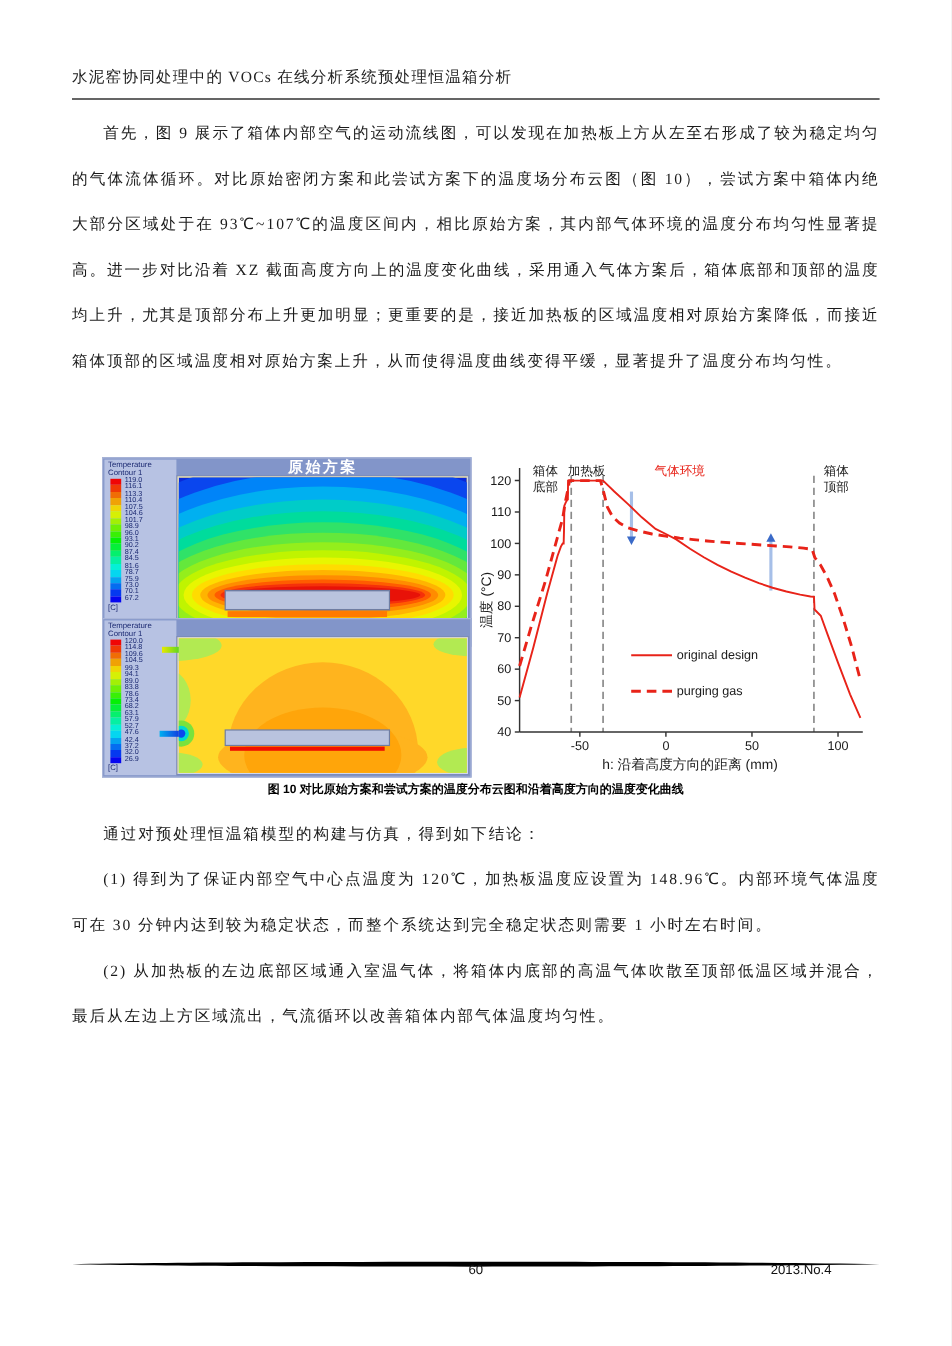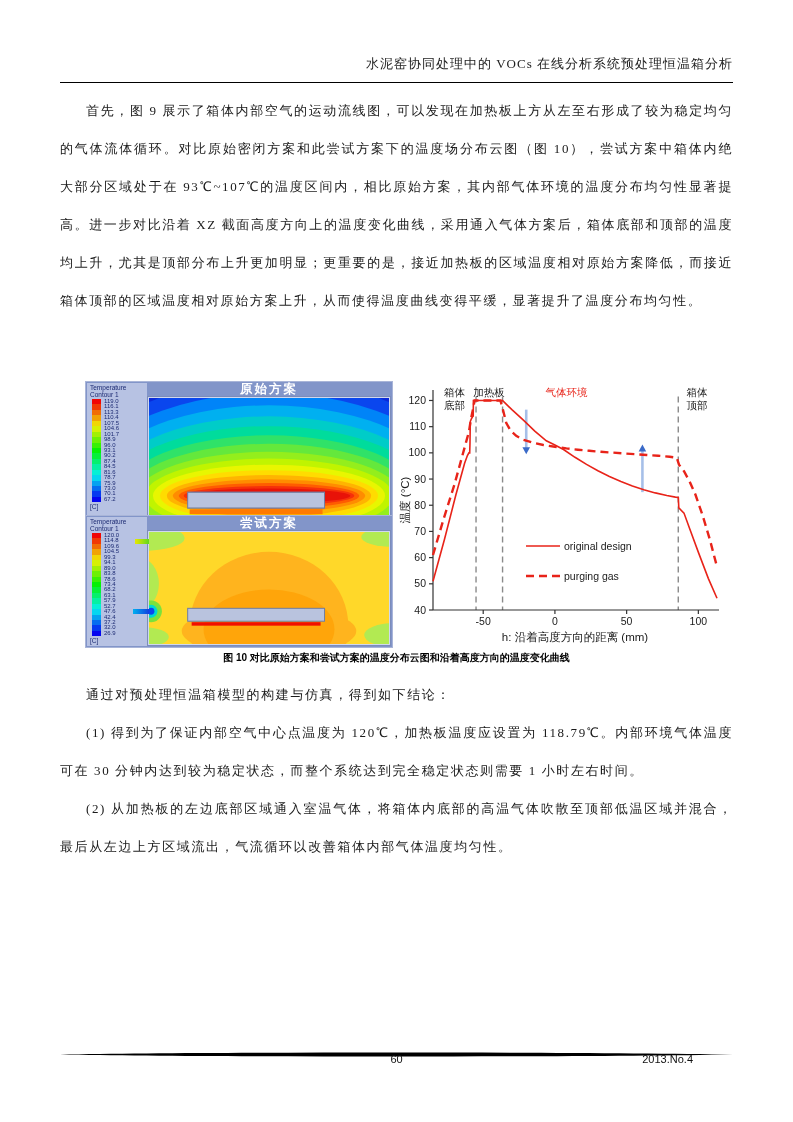--- a/index.html
+++ b/index.html
@@ -1,18 +1,18 @@
 <!DOCTYPE html>
 <html><head>
 <meta charset="utf-8">
 <style>
   html,body{margin:0;padding:0;background:#e8e8e8;}
   .page{position:relative;width:793px;height:1122px;background:#ffffff;margin:0 auto;
         font-family:"Liberation Serif",serif;color:#111;overflow:hidden;}
-  .running-title{position:absolute;top:55px;left:60px;width:673px;text-align:right;
+  .running-title{position:absolute;top:55px;left:60px;width:673px;text-align:left;
         font-size:13px;letter-spacing:1px;color:#222;}
   .header-rule{position:absolute;top:82px;left:60px;width:673px;height:0;border-top:1.5px solid #000;}
   .bodytext{position:absolute;left:60px;width:673px;font-size:13px;line-height:38px;
         text-align:justify;text-justify:inter-character;letter-spacing:1.6px;color:#1a1a1a;}
   .bodytext p{margin:0;text-indent:2em;}
   .p1{top:92px;}
   .conclusions{top:676px;}
   .figure{position:absolute;top:378px;left:60px;width:673px;height:272px;}
   .panel{position:absolute;left:25px;width:308px;background:#8295c9;box-shadow:0 0 0 1px #a9b5d8 inset;}
   .panel1{top:3px;height:158px;}
@@ -246,21 +246,20 @@
               <span class="cb-sw" style="background: rgb(5, 57, 240);"></span>
               <span class="cb-val">32.0</span>
             </div>
             <div class="cb-row">
               <span class="cb-sw" style="background: rgb(5, 5, 240);"></span>
               <span class="cb-val">26.9</span>
             </div>
           </div>
         <div class="cb-unit">[C]</div>
       </div>
-      <div class="panel-title">尝试方案</div>
       <div class="plot">
         <svg viewBox="0 0 242 113" preserveAspectRatio="none">
           <rect x="0" y="0" width="242" height="113" fill="#ffd829"></rect>
           <ellipse cx="-6" cy="6" rx="42" ry="13" fill="#b2ea52"></ellipse>
           <ellipse cx="-10" cy="52" rx="20" ry="26" fill="#b2ea52"></ellipse>
           <ellipse cx="246" cy="5" rx="32" ry="10" fill="#b2ea52"></ellipse>
           <ellipse cx="247" cy="104" rx="30" ry="12" fill="#b2ea52"></ellipse>
           <ellipse cx="-6" cy="106" rx="26" ry="10" fill="#b2ea52"></ellipse>
           <ellipse cx="121" cy="95" rx="80" ry="75" fill="#ffb41e"></ellipse>
           <ellipse cx="121" cy="100" rx="88" ry="26" fill="#ffb41e"></ellipse>
@@ -326,21 +325,21 @@
           <text x="166" y="169.5" font-family="&quot;Liberation Sans&quot;,sans-serif" font-size="10.5" fill="#1a1a1a">original design</text>
           <line x1="128" y1="196" x2="162" y2="196" stroke="#e82319" stroke-width="2.4" stroke-dasharray="8,5"></line>
           <text x="166" y="199.5" font-family="&quot;Liberation Sans&quot;,sans-serif" font-size="10.5" fill="#1a1a1a">purging gas</text>
         </svg></div>
   </div>
 
   <div class="caption">图 10 对比原始方案和尝试方案的温度分布云图和沿着高度方向的温度变化曲线</div>
 
   <div class="bodytext conclusions">
     <p>通过对预处理恒温箱模型的构建与仿真，得到如下结论：</p>
-    <p>(1) 得到为了保证内部空气中心点温度为 120℃，加热板温度应设置为 118.79℃。内部环境气体温度可在 30 分钟内达到较为稳定状态，而整个系统达到完全稳定状态则需要 1 小时左右时间。</p>
+    <p>(1) 得到为了保证内部空气中心点温度为 120℃，加热板温度应设置为 148.96℃。内部环境气体温度可在 30 分钟内达到较为稳定状态，而整个系统达到完全稳定状态则需要 1 小时左右时间。</p>
     <p>(2) 从加热板的左边底部区域通入室温气体，将箱体内底部的高温气体吹散至顶部低温区域并混合，最后从左边上方区域流出，气流循环以改善箱体内部气体温度均匀性。</p>
   </div>
 
   <div class="footer-rule">
     <svg width="673" height="7">
       <path d="M0,3.5 C150,0.8 520,0.8 673,3.5 C520,6.2 150,6.2 0,3.5 Z" fill="#000"></path>
     </svg>
   </div>
   <div class="footer-row">
     <div class="page-num">60</div>

